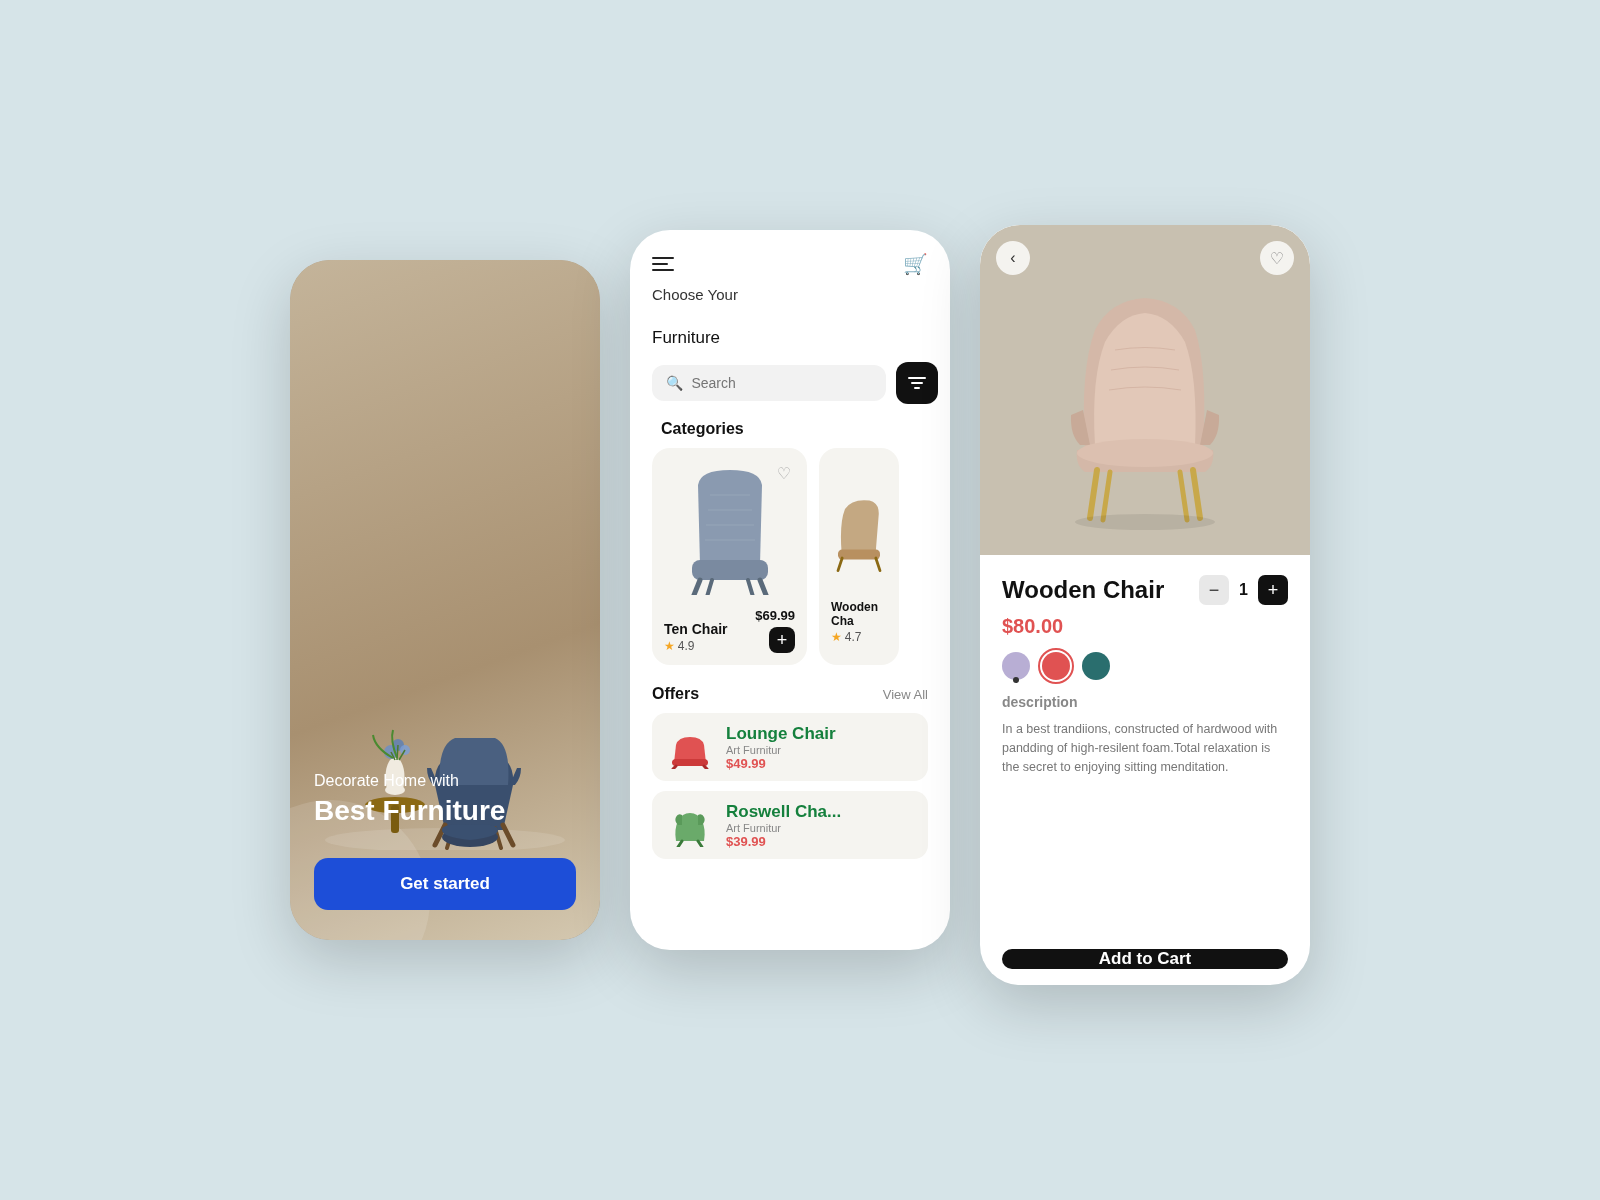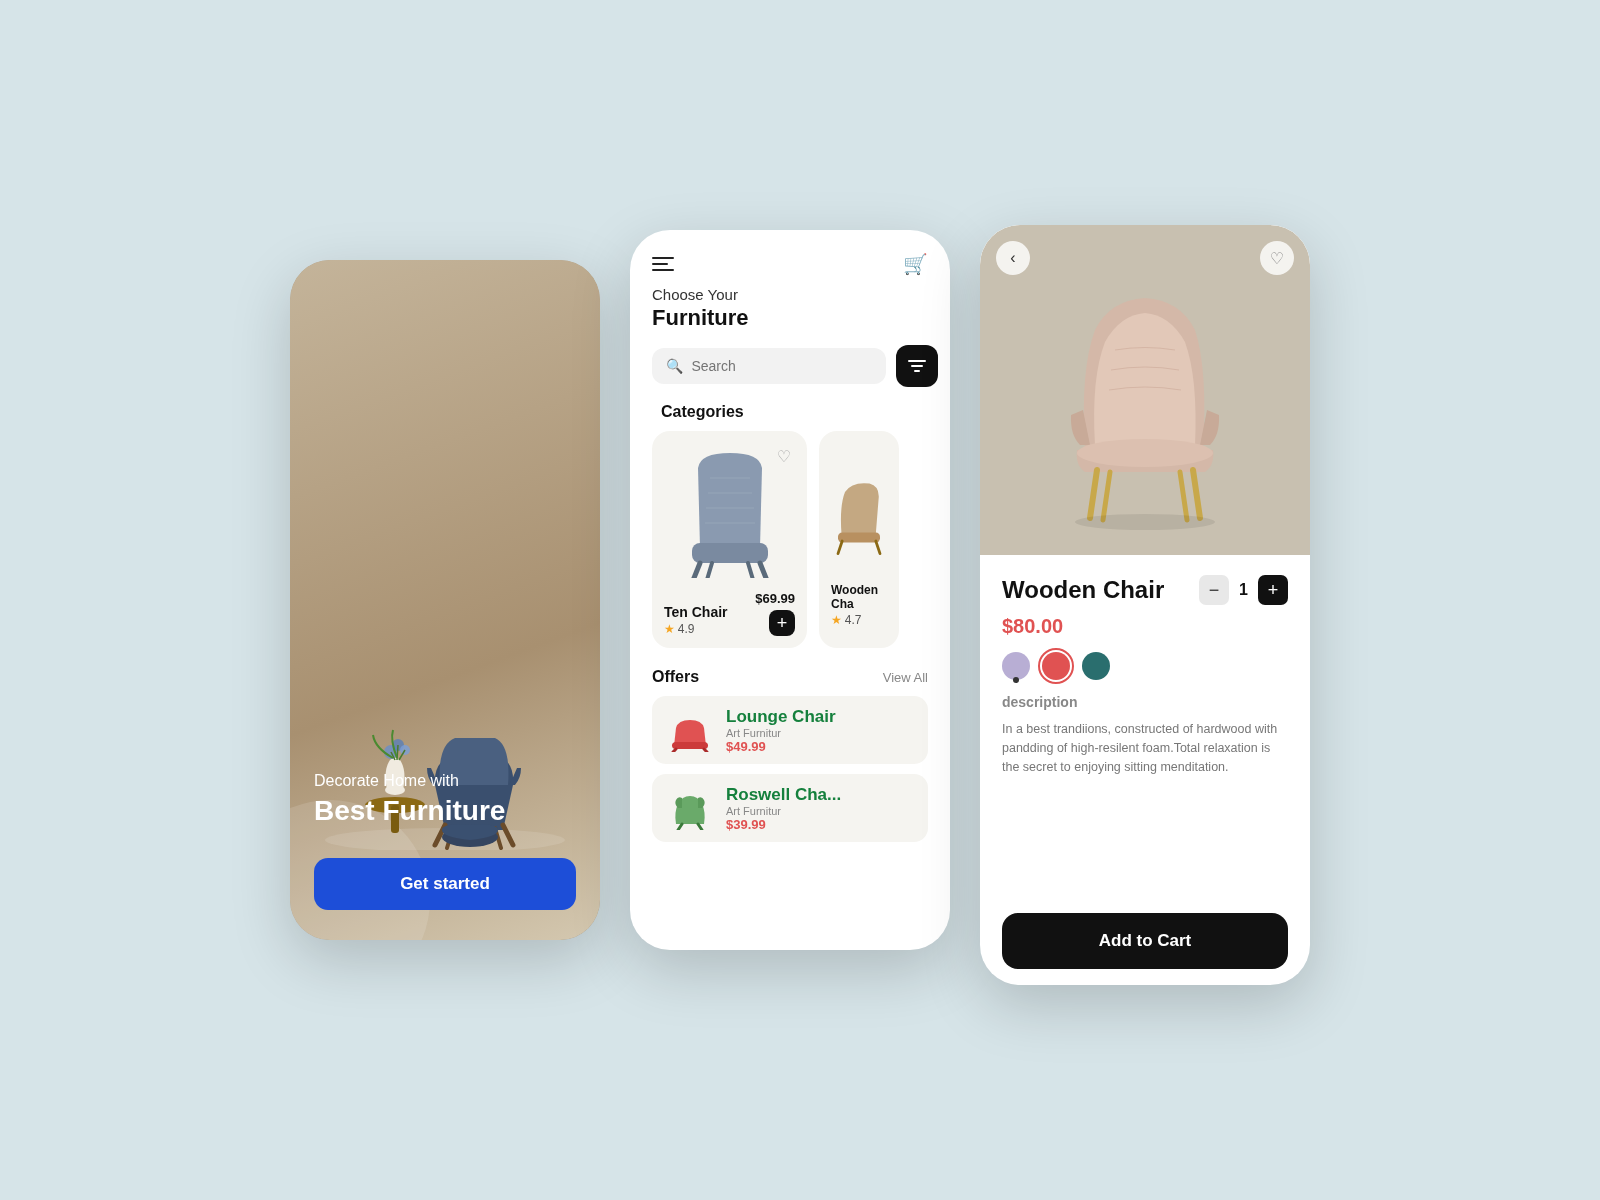--- a/index.html
+++ b/index.html
@@ -104,21 +104,21 @@
     .phone-2-header {
       display: flex;
       justify-content: space-between;
       align-items: center;
       padding: 22px 22px 10px;
     }
     .menu-icon { display: flex; flex-direction: column; gap: 4px; cursor: pointer; }
     .menu-line { width: 22px; height: 2px; background: #222; border-radius: 2px; }
     .cart-icon { font-size: 20px; cursor: pointer; }
     .phone-2-title-sub { color: #333; font-size: 15px; font-weight: 400; padding: 0 22px; }
-    .phone-2-title-main { color: #111; font-size: 22px; font-weight: 700; padding: 2px 22px 14px; }
+    .phone-2-title-main { color: #111; font-size: 17px; font-weight: 400; padding: 2px 22px 14px; margin-top: 23px; }
     .search-row {
       display: flex;
       gap: 10px;
       padding: 0 22px 16px;
       align-items: center;
     }
     .search-box {
       flex: 1;
       display: flex;
       align-items: center;
@@ -337,21 +337,20 @@
       border-radius: 50%;
       background: #333;
     }
     .desc-title { font-size: 14px; font-weight: 600; color: #888; }
     .desc-text { font-size: 12.5px; color: #777; line-height: 1.5; }
     .add-to-cart-btn {
       background: #111;
       color: #fff;
       border: none;
       border-radius: 16px;
-      padding: 18px;
       font-size: 17px;
       font-weight: 600;
       width: 100%;
       cursor: pointer;
       text-align: center;
       margin-top: auto;
     }
 
     
     .chair-svg { display: block; }

